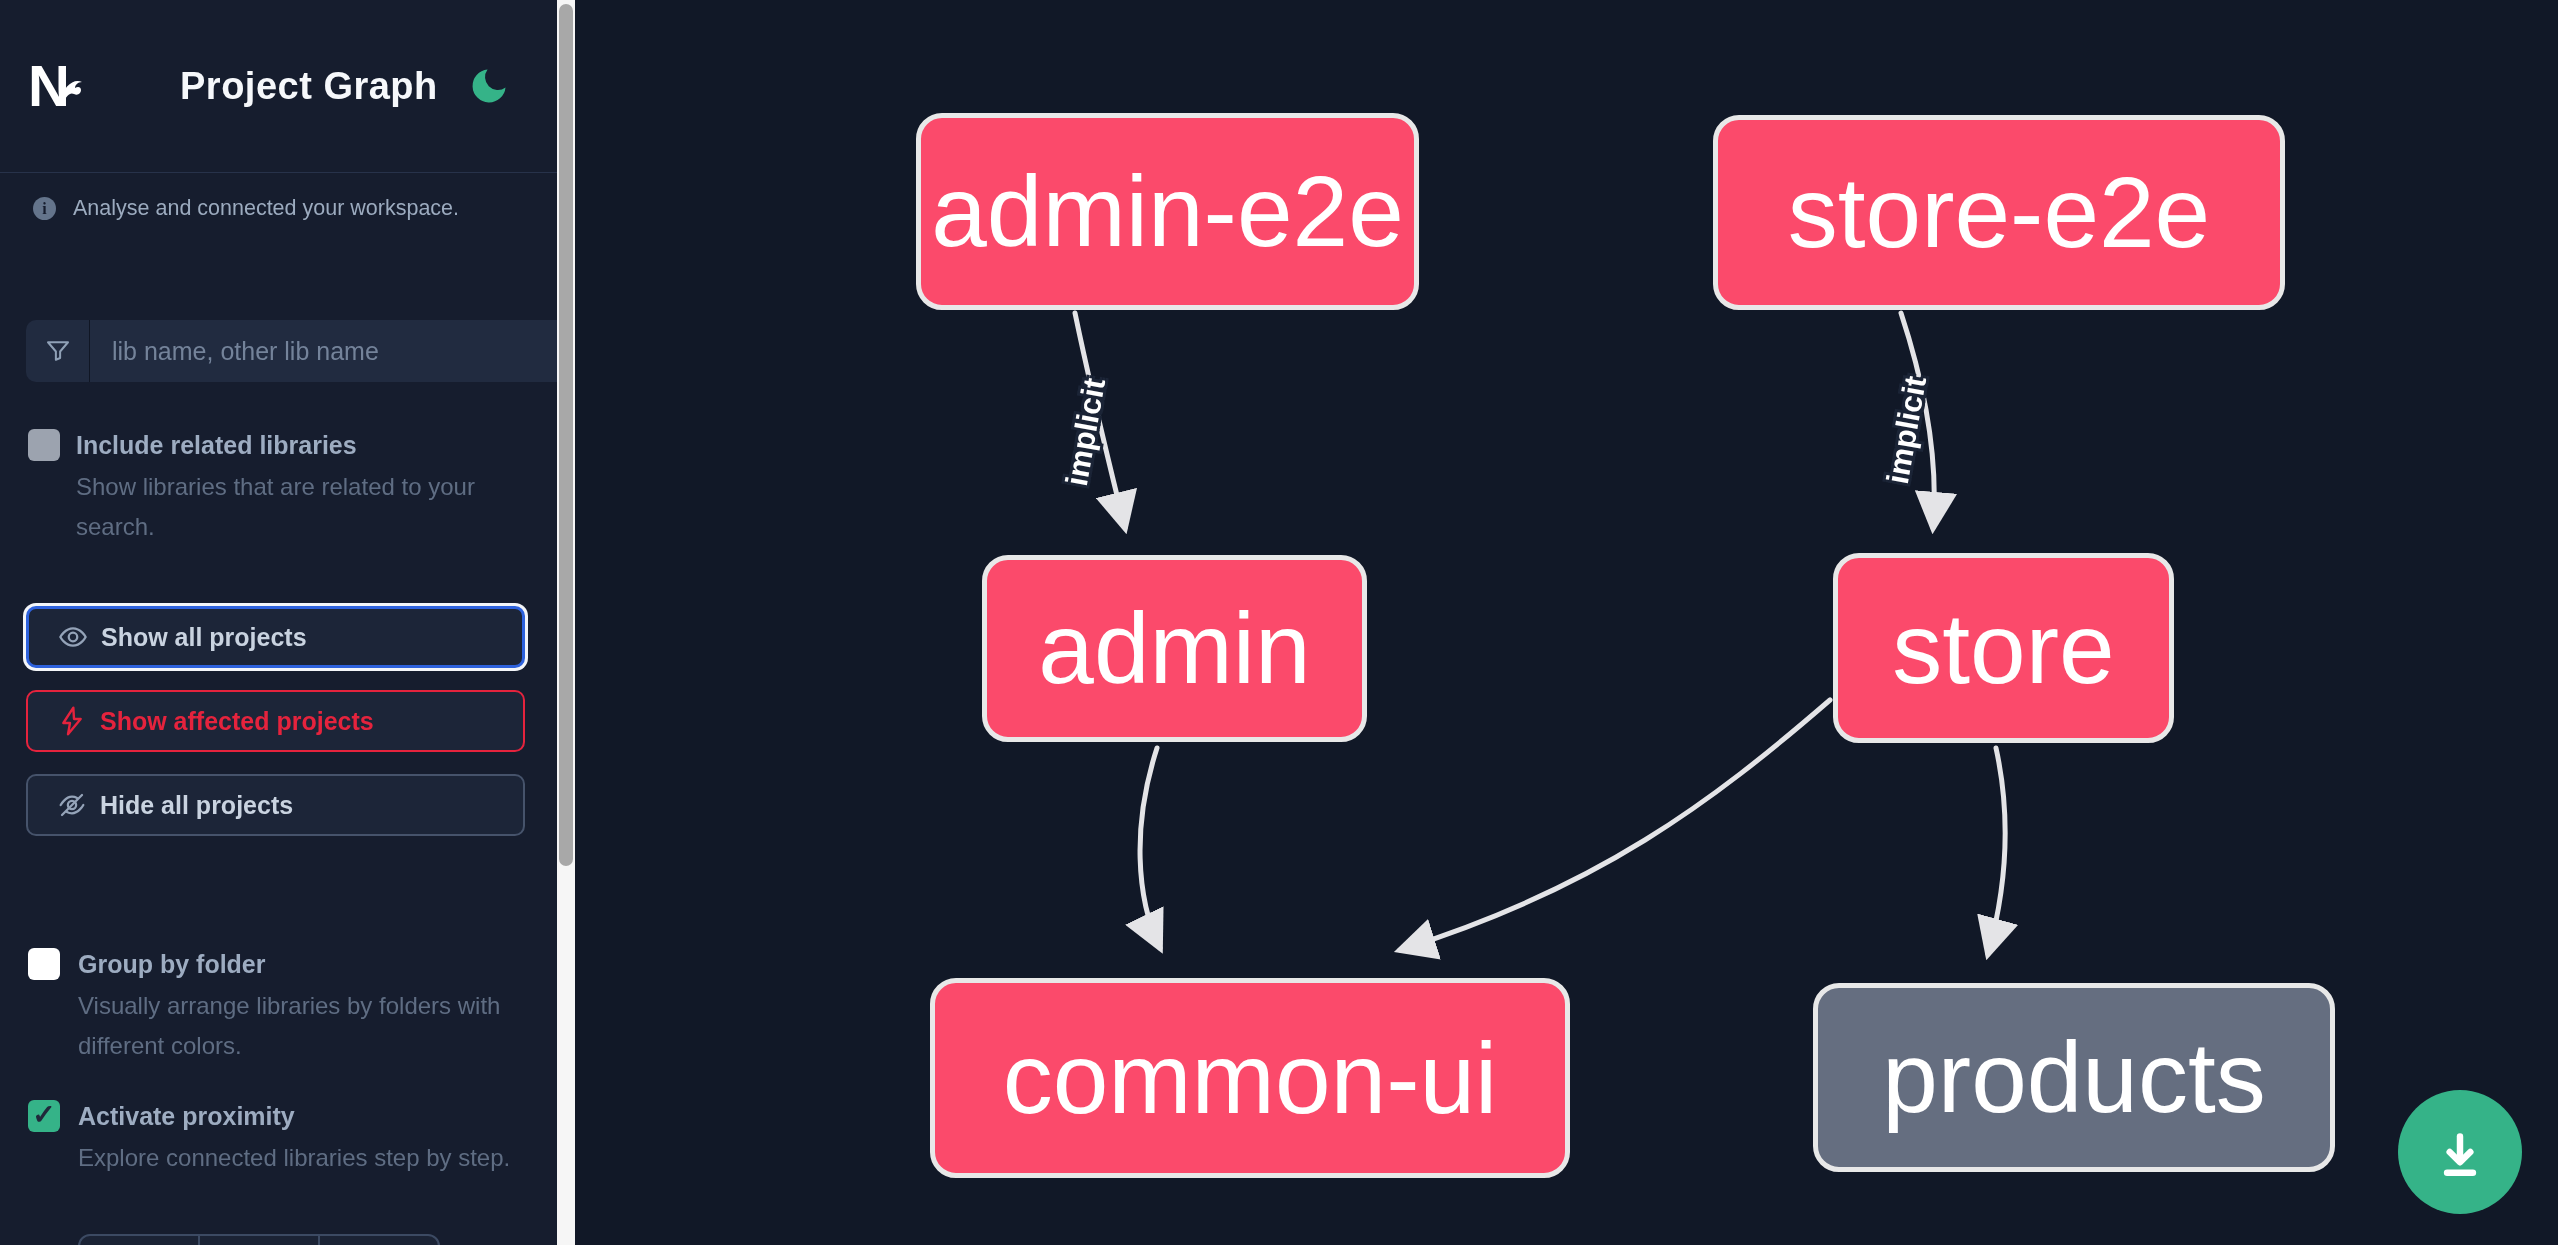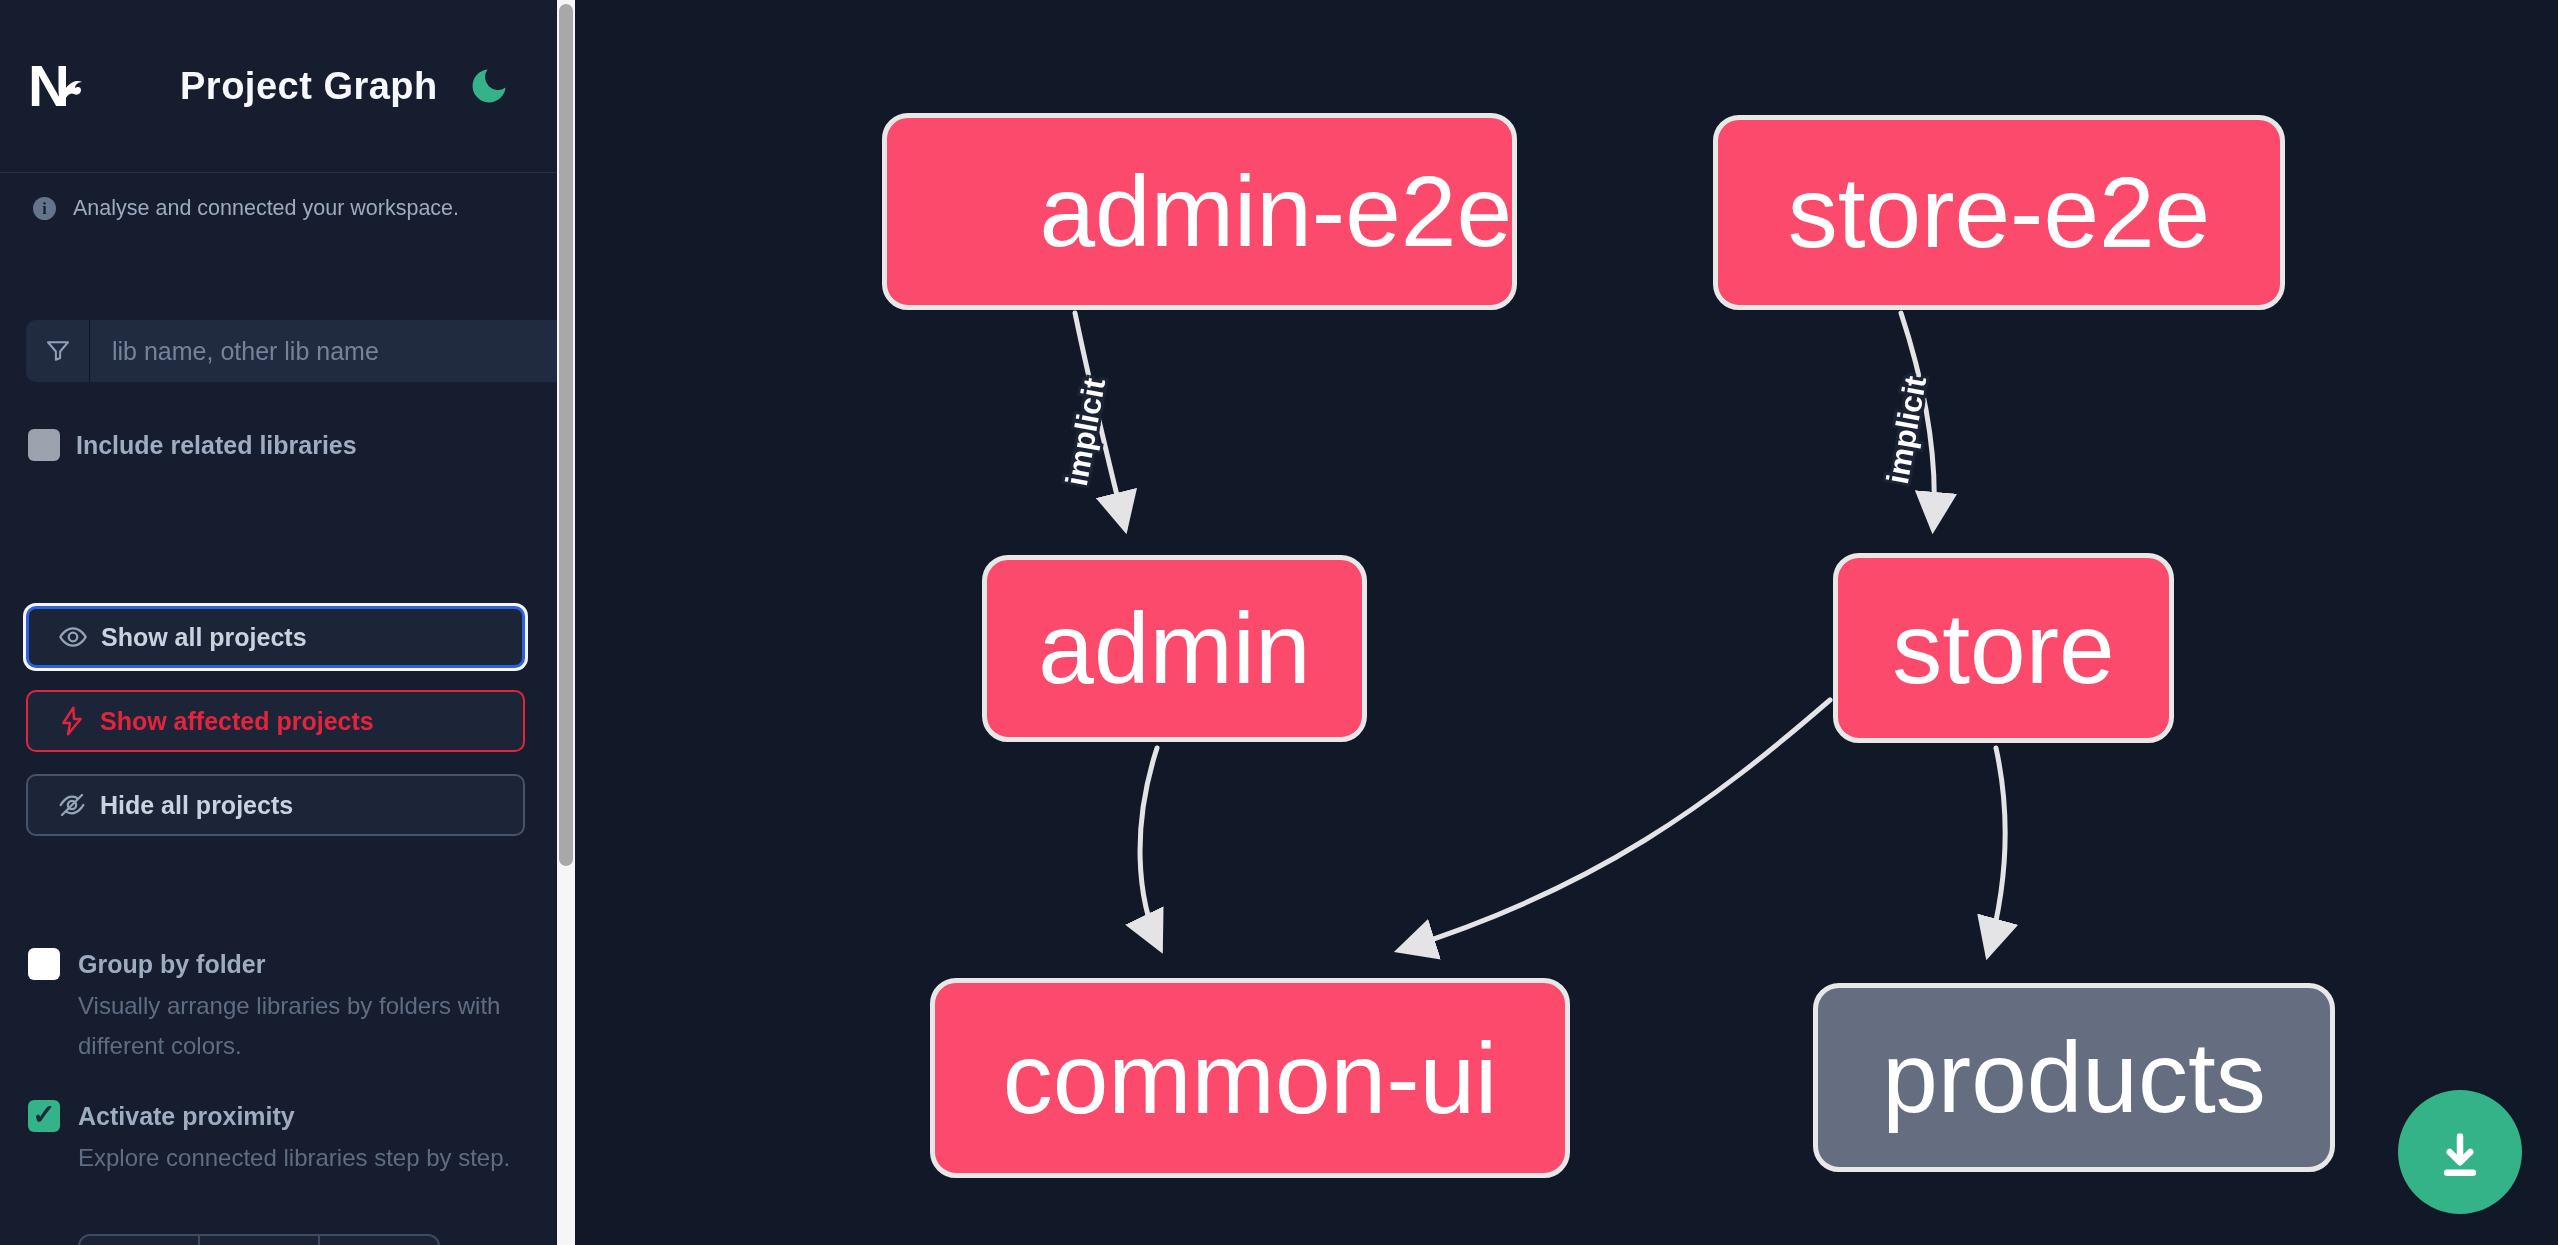--- a/index.html
+++ b/index.html
@@ -118,20 +118,21 @@
         <path d="M4 5h16l-6.3 7.4v5.2L10.3 19v-6.6z"></path>
       </svg>
     </span>
     <input type="text" placeholder="lib name, other lib name" style="">
   </div>
 
   <div class="opt" style="top:425px;gap:16px;">
     <div class="cb gray"></div>
     <div style="width:452px;">
       <div class="opt-label">Include related libraries</div>
+      <div class="opt-desc">Show libraries that are related to your search.</div>
     </div>
   </div>
 
   <button class="sb-btn focused" style="top:606px;">
     <span class="bicon">
       <svg width="32" height="32" viewBox="0 0 24 24" fill="none" stroke="currentColor" stroke-width="1.7" stroke-linecap="round" stroke-linejoin="round">
         <path d="M2.5 12S6 5.5 12 5.5 21.5 12 21.5 12 18 18.5 12 18.5 2.5 12 2.5 12z"></path>
         <circle cx="12" cy="12" r="3.2"></circle>
       </svg>
     </span>
@@ -198,21 +199,21 @@
     <path d="M 1901 313 C 1928 395 1938 468 1933 528" marker-end="url(#arrow)"></path>
     <path d="M 1157 748 C 1132 825 1136 898 1160 948" marker-end="url(#arrow)"></path>
     <path d="M 1830 700 C 1712 802 1598 888 1400 950" marker-end="url(#arrow)"></path>
     <path d="M 1996 748 C 2014 830 2003 900 1988 954" marker-end="url(#arrow)"></path>
   </g>
 </svg>
 
 <div class="edge-label" style="left:1086px; top:432px;">implicit</div>
 <div class="edge-label" style="left:1907px; top:430px;">implicit</div>
 
-<div class="node pink" style="left:882px; top:113px; width:635px; height:197px;justify-content:flex-end;">
+<div class="node pink" style="left:916px; top:113px; width:503px; height:197px;">
   <span>admin-e2e</span>
 </div>
 
 <div class="node pink" style="left:1713px; top:115px; width:572px; height:195px;">
   <span>store-e2e</span>
 </div>
 
 <div class="node pink" style="left:982px; top:555px; width:385px; height:187px;">
   <span>admin</span>
 </div>

